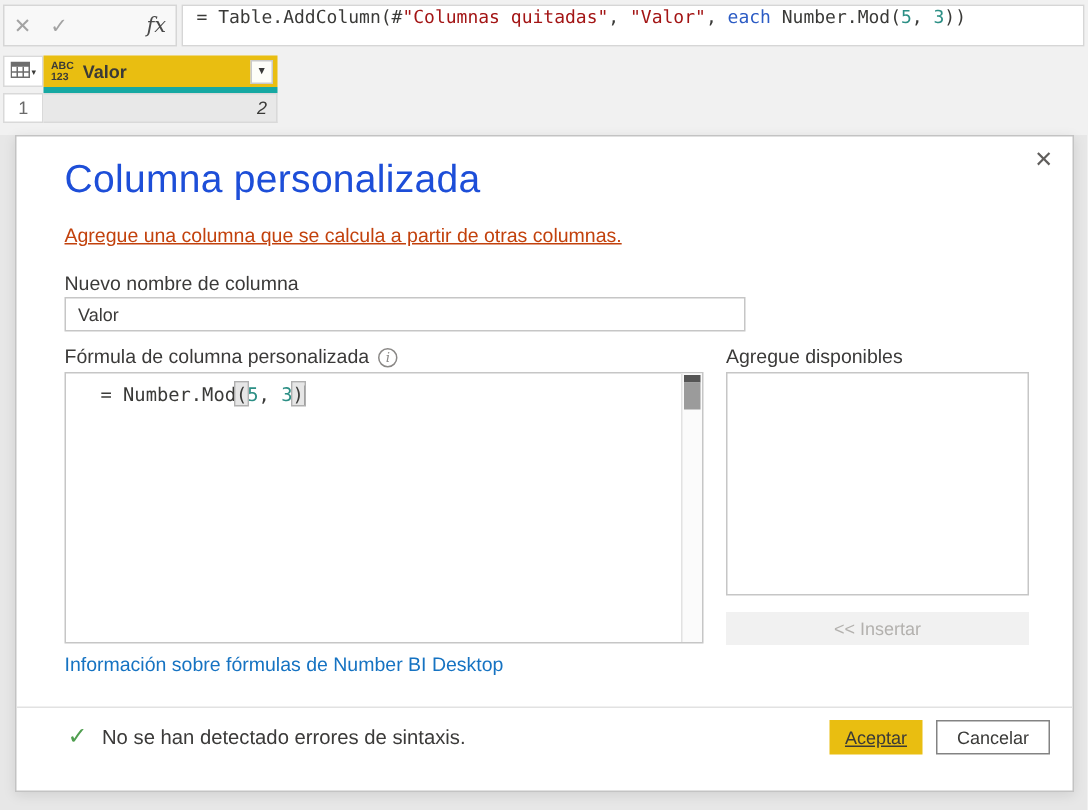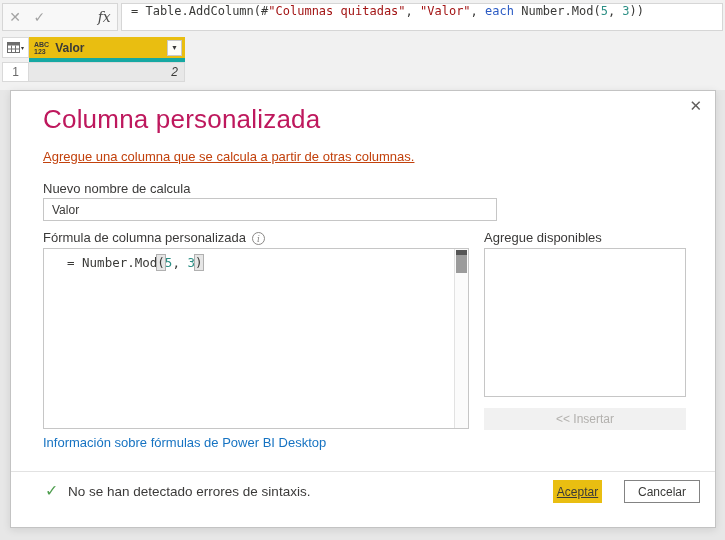--- a/index.html
+++ b/index.html
@@ -37,21 +37,21 @@
   .data-cell { position:absolute; left:29px; top:62px; width:156px; height:20px;
     background:#e8e8e8; border:1px solid #d9d9d9; border-left:none; color:#3a3a38;
     font-size:12px; font-style:italic; display:flex; align-items:center;
     justify-content:flex-end; padding-right:6px; }
 
   
   .dialog { position:absolute; left:10px; top:90px; width:706px; height:438px;
     background:#ffffff; border:1px solid #c3c3c3; box-shadow:0 2px 8px rgba(0,0,0,0.10); }
   .close-x { position:absolute; top:6px; right:13px; font-size:15px; color:#605e5c; cursor:default; }
   .dlg-title { position:absolute; left:32px; top:13px; font-size:26px; font-weight:300;
-    color:#be185d; letter-spacing:0.2px;text-align:center; }
+    color:#1d4ed8; letter-spacing:0.2px;text-align:center; }
   .dlg-desc { position:absolute; left:32px; top:58px; font-size:13px; color:#c2410c;text-decoration:underline; }
   .lbl { position:absolute; font-size:13px; color:#3b3a39; }
   .lbl-name { left:32px; top:90px; }
   .input-name { position:absolute; left:32px; top:107px; width:454px; height:23px;
     border:1px solid #c6c6c6; background:#fff; font-size:12px; color:#3b3a39;
     padding-left:8px; font-family:"Liberation Sans", sans-serif; outline:none; }
   .lbl-formula-row { position:absolute; left:32px; top:139px; display:flex;
     align-items:flex-end; gap:6px; }
   .info-icon { width:13px; height:13px; border:1px solid #8a8886; border-radius:50%;
     display:flex; align-items:center; justify-content:center; font-size:9px;
@@ -73,21 +73,21 @@
   .insert-btn { position:absolute; left:473px; top:317px; width:202px; height:22px;
     background:#f1f1f1; border:none; color:#b3b1ae; font-size:12px; 
     line-height:22px; font-family:"Liberation Sans", sans-serif; }
   .docs-link { position:absolute; left:32px; top:344px; font-size:13px; color:#1673c2;
     text-decoration:none; }
   .divider { position:absolute; left:0; top:380px; width:704px; height:1px; background:#e2e2e2; }
   .status-check { position:absolute; left:34px; top:390px; color:#4f9e4f; font-size:16px; }
   .status-text { position:absolute; left:57px; top:393px; font-size:13.5px; color:#3b3a39; }
   .btn { position:absolute; top:389px; height:23px; font-size:12px; color:#3a3a38;
     font-family:"Liberation Sans", sans-serif; cursor:default; }
-  .btn-ok { left:542px; width:49px; background:#e9be11; border:none;text-decoration:underline; }
+  .btn-ok { left:542px; width:62px; background:#e9be11; border:none;text-decoration:underline; }
   .btn-cancel { left:613px; width:76px; background:#ffffff; border:1px solid #838383; }
 </style>
 </head>
 <body>
 
 <div id="root">
 
   <div class="top-area">
 
     <div class="fxbar-icons">
@@ -127,21 +127,21 @@
   </div>
 
   <div class="dialog">
 
     <span class="close-x">✕</span>
 
     <div class="dlg-title">Columna personalizada</div>
 
     <div class="dlg-desc">Agregue una columna que se calcula a partir de otras columnas.</div>
 
-    <div class="lbl lbl-name">Nuevo nombre de calcula</div>
+    <div class="lbl lbl-name">Nuevo nombre de columna</div>
 
     <input class="input-name" type="text" value="Valor" style="">
 
     <div class="lbl-formula-row">
       <span class="lbl" style="position:static">Fórmula de columna personalizada</span>
       <span class="info-icon">i</span>
     </div>
 
     <div class="formula-box">
       <div class="formula-text"><span style="color: rgb(58, 58, 56); margin-left: 15px;">= Number.Mod</span><span class="bracket-hl" style="color: rgb(58, 58, 56);">(</span><span style="color: rgb(44, 143, 133);">5</span><span style="color: rgb(58, 58, 56);">, </span><span style="color: rgb(44, 143, 133);">3</span><span class="bracket-hl" style="color: rgb(58, 58, 56);">)</span><span class="caret"></span></div>
@@ -150,21 +150,21 @@
         <div class="sb-thumb"></div>
       </div>
     </div>
 
     <div class="lbl lbl-available">Agregue disponibles</div>
 
     <div class="listbox"></div>
 
     <button class="insert-btn" disabled="">&lt;&lt; Insertar</button>
 
-    <a class="docs-link" href="#">Información sobre fórmulas de Power BI Desktop</a>
+    <a class="docs-link" href="#">Información sobre fórmulas de Number BI Desktop</a>
 
     <div class="divider"></div>
 
     <span class="status-check">✓</span>
     <span class="status-text">No se han detectado errores de sintaxis.</span>
 
     <button class="btn btn-ok">Aceptar</button>
     <button class="btn btn-cancel">Cancelar</button>
   </div>
 

